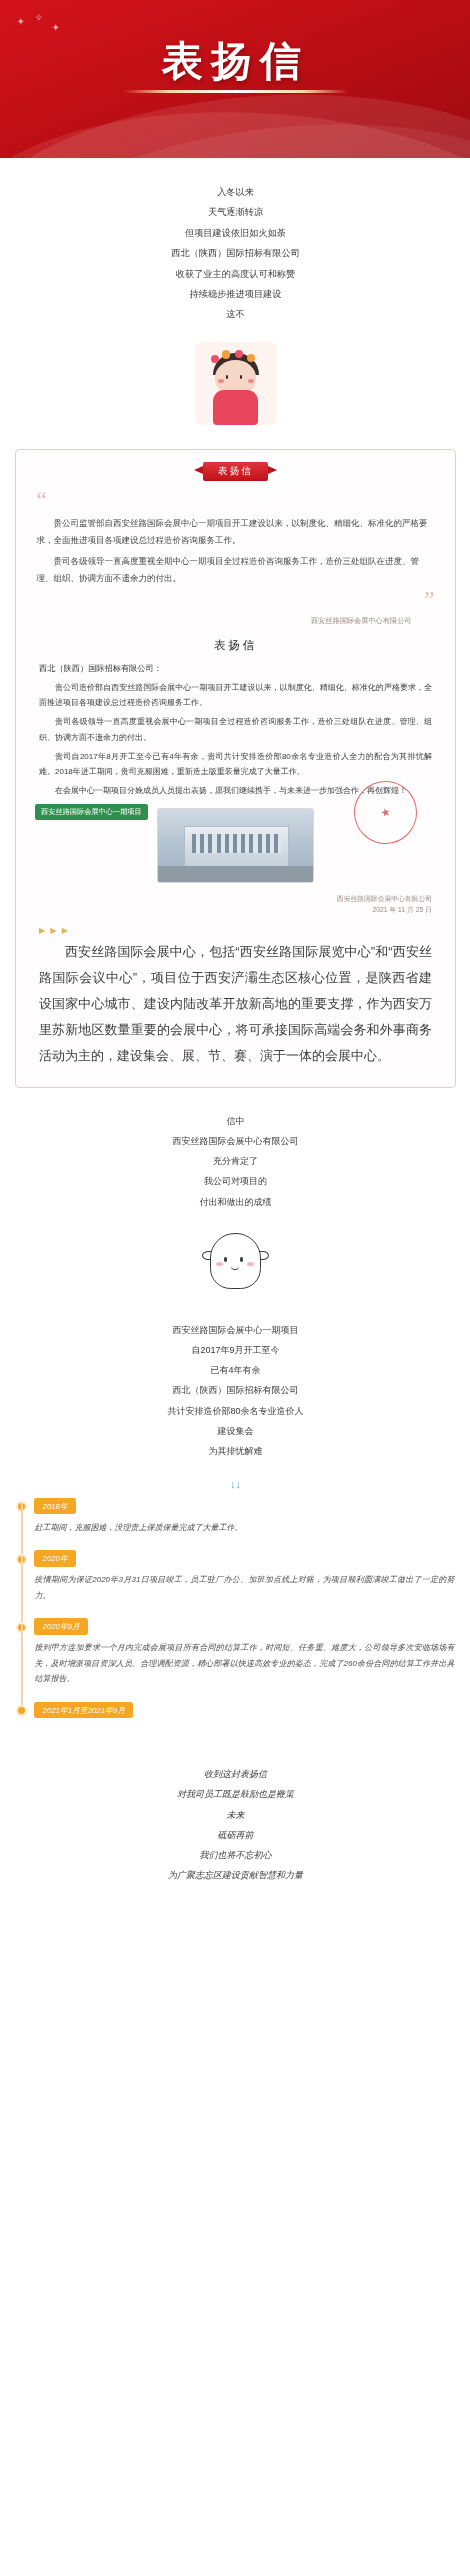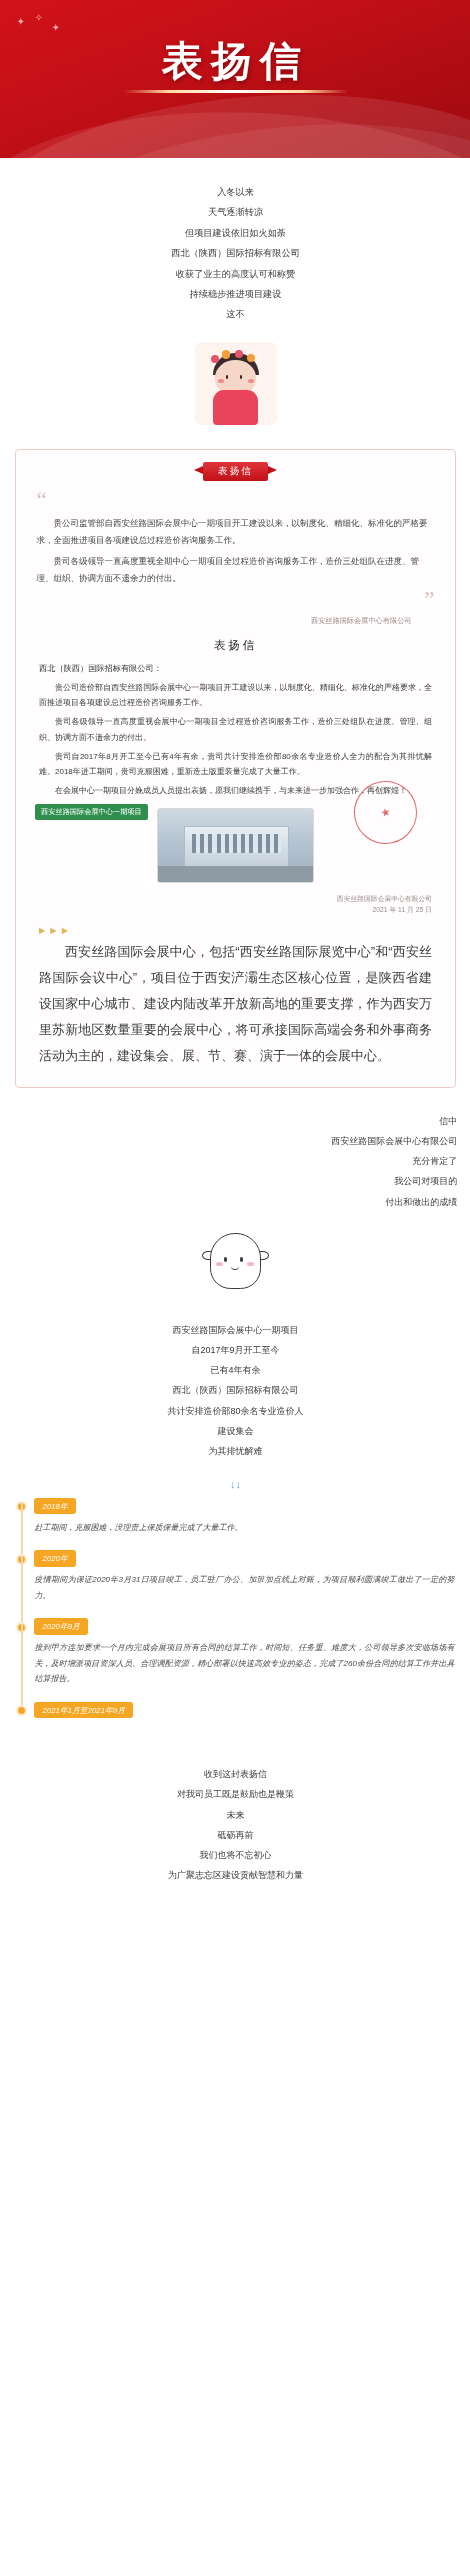--- a/index.html
+++ b/index.html
@@ -188,21 +188,21 @@
     position: absolute; left: 0; right: 0; bottom: 0; height: 16.4px; background: #8e9aa4;
   }
   .photo-caption { font-size: 6.8px; color: #9a8a8a; text-align: right; padding: 4.1px 23px 0 0; line-height: 1.6; }
 
   .arrows { padding: 9.6px 0 0 23px; color: #e3b35a; font-size: 8.2px; letter-spacing: 1.4px; }
   .closing { padding: 4.1px 23px 0 23px; }
   .closing p { font-size: 13px; line-height: 2.0; color: #3c3c3c; text-indent: 2em; text-align: justify; }
 
   
   .mid { text-align: center; padding: 22px 13.7px 4.1px; font-size: 9px; line-height: 2.1; color: #3a3a3a; }
-  .mid p { margin: 1.4px 0; text-align: right; }
+  .mid p { margin: 1.4px 0; }
 
   
   .sticker2-wrap { text-align: center; padding: 6.8px 0 1.4px; }
   .sticker2 { display: inline-block; width: 75px; height: 74px; position: relative; }
   .sticker2 .b {
     position: absolute; left: 12.3px; top: 9.6px; width: 51px; height: 56px;
     background: #fff; border: 1.4px solid #3a3a3a; border-radius: 25px 25px 20.5px 20.5px;
   }
   .sticker2 .eye { position: absolute; width: 3.4px; height: 4.8px; border-radius: 50%; background: #3a3a3a; top: 33px;}
   .sticker2 .eyeL { left: 26px;} .sticker2 .eyeR { left: 42px;}
@@ -230,21 +230,21 @@
     background: #f5a623; border: 2px solid #fdebcf;
   }
   .tl-badge {
     display: inline-block; background: #f5a623; color: #fff; font-size: 7.8px;
     padding: 2.7px 8.2px; border-radius: 2.7px; margin-bottom: 5.5px;
   }
   .tl-text { font-size: 8px; line-height: 1.95; color: #4a4a4a; text-align: justify; }
 
   
   .end { text-align: center; padding: 18px 13.7px 27px; font-size: 9px; line-height: 2.1; color: #3a3a3a; }
-  .end p { margin: 1.4px 0; }
+  .end p { margin: 1.4px 0; font-style: italic; }
   .spacer { height: 13.7px; }
 </style>
 </head>
 <body>
 
 <div class="page">
 
   <div class="hero">
     <div class="wave1"></div>
     <div class="wave2"></div>

